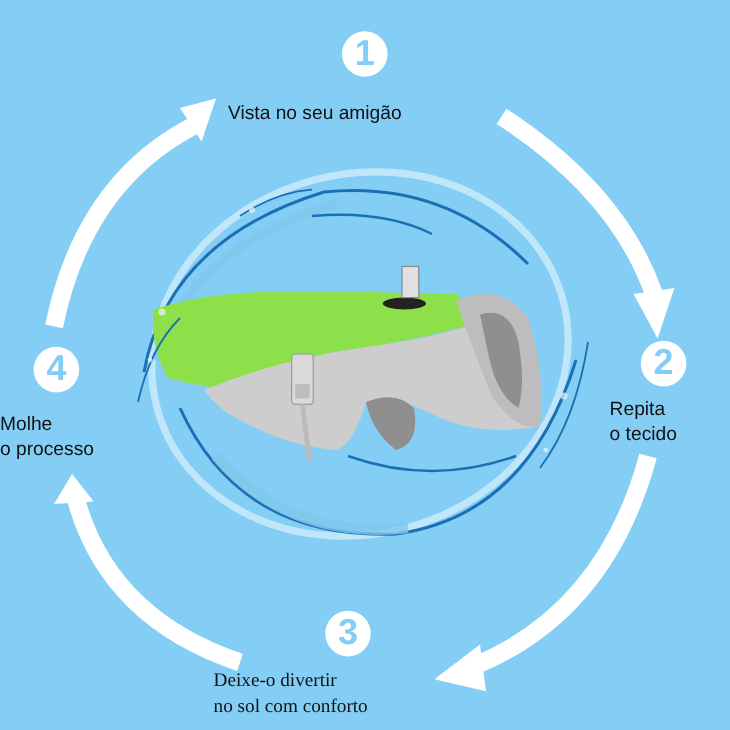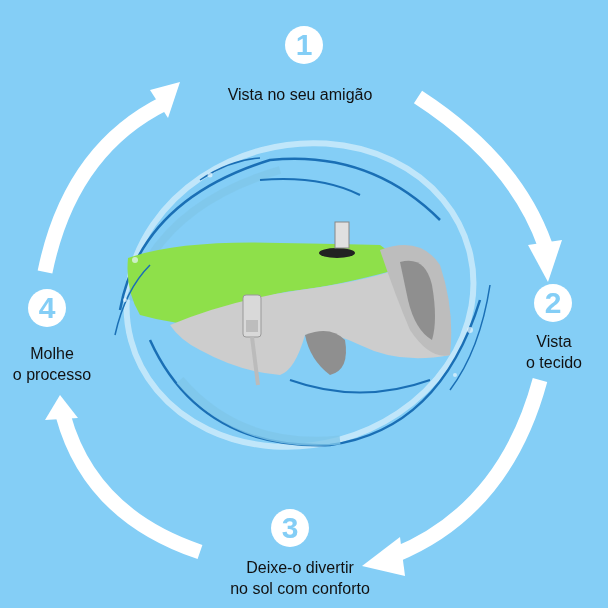--- a/index.html
+++ b/index.html
@@ -1,19 +1,19 @@
 <!DOCTYPE html>
 <html><head>
 <meta charset="utf-8">
 <style>
   html,body{margin:0;padding:0;}
   body{width:608px;height:608px;background:#84cef6;position:relative;overflow:hidden;font-family:"Liberation Sans","DejaVu Sans",sans-serif;}
   .stage{position:absolute;left:0;top:0;width:608px;height:608px;}
   .step-num{position:absolute;width:38px;height:38px;border-radius:50%;background:#fff;color:#84cef6;font-size:30px;font-weight:bold;text-align:center;line-height:38px;}
-  .step-label{position:absolute;color:#111;font-size:16px;line-height:21px;text-align:center;white-space:pre-line;}
+  .step-label{position:absolute;color:#111;font-size:16px;line-height:21px;white-space:pre-line;}
   svg{position:absolute;left:0;top:0;}
 </style>
 </head>
 <body>
 
 <div class="stage">
 
   <svg width="608" height="608">
     <g fill="none" stroke="#fff" stroke-width="15" stroke-linecap="butt">
 
@@ -72,23 +72,23 @@
       <circle cx="470" cy="330" r="3"></circle>
         <circle cx="455" cy="375" r="2"></circle>
       <circle cx="210" cy="175" r="2.5"></circle>
     </g>
   </svg>
 
   <div class="step-num" style="left:285px;top:26px;">1</div>
   <div class="step-label" style="left:190px;top:84px;width:220px;">Vista no seu amigão</div>
 
   <div class="step-num" style="left:534px;top:284px;">2</div>
-  <div class="step-label" style="left:508px;top:331px;width:92px;">Vista
+  <div class="step-label" style="left:508px;top:331px;width:92px;">Repita
 o tecido</div>
 
   <div class="step-num" style="left:271px;top:509px;">3</div>
-  <div class="step-label" style="left:190px;top:557px;width:220px;">Deixe-o divertir
+  <div class="step-label" style="left:178px;top:557px;width:220px;font-family:Liberation Serif, serif;">Deixe-o divertir
 no sol com conforto</div>
 
   <div class="step-num" style="left:28px;top:289px;">4</div>
   <div class="step-label" style="left:0px;top:343px;width:104px;">Molhe
 o processo</div>
 </div>
 
 </body></html>

